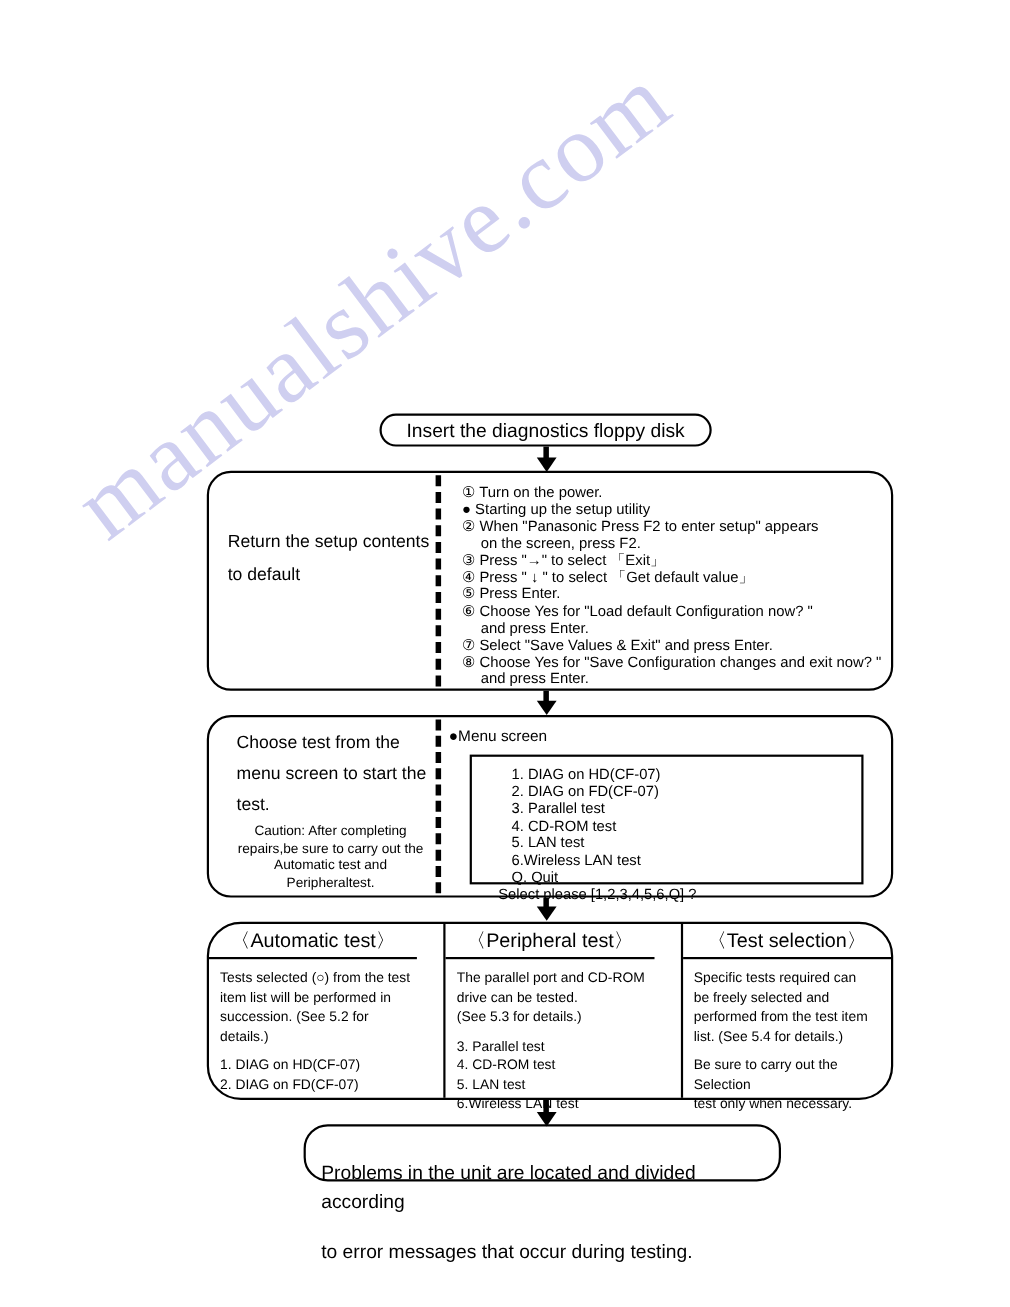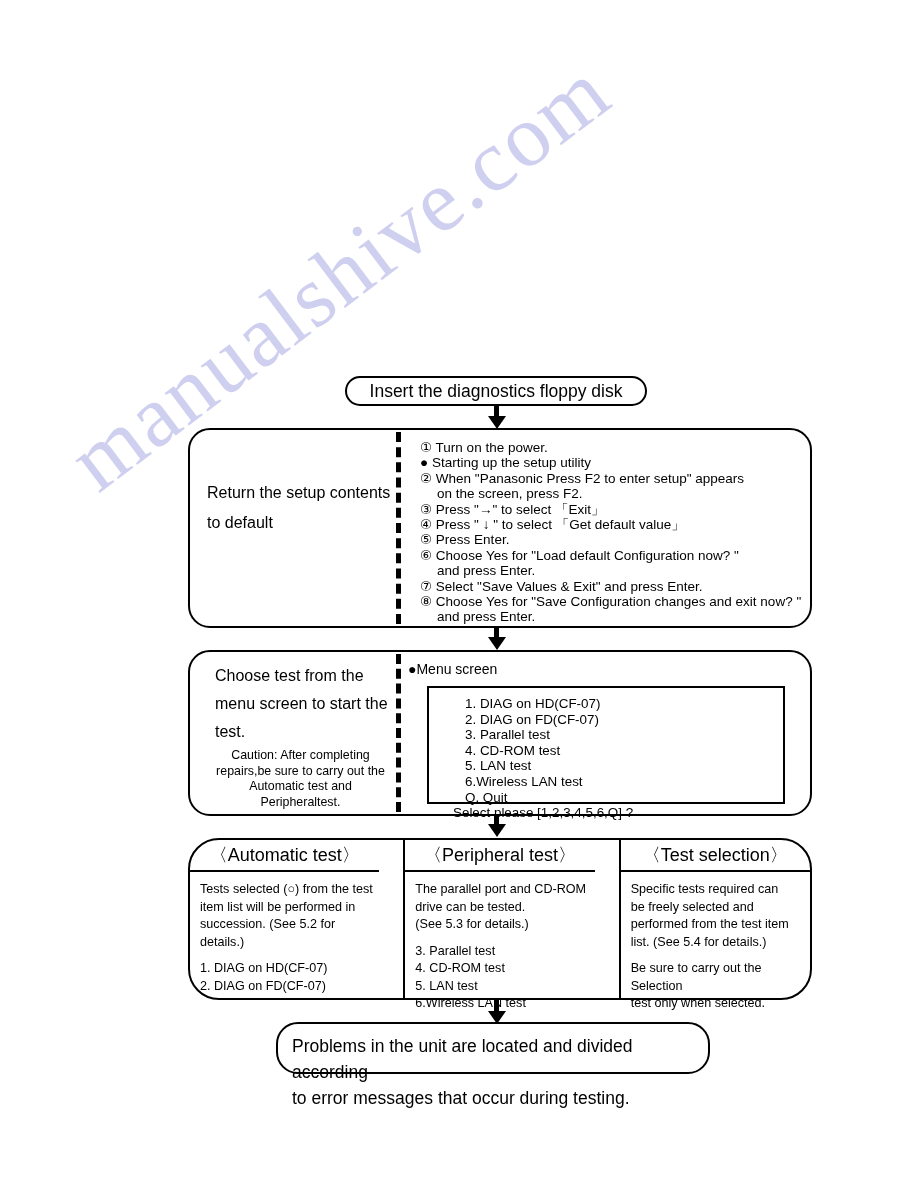--- a/index.html
+++ b/index.html
@@ -148,21 +148,21 @@
 
   #final-box {
     position: absolute;
     border: 2px solid #000;
     border-radius: 22px;
     box-sizing: border-box;
     font-size: 17.5px;
     line-height: 26px;
     padding: 9px 0 0 14px;
   }
-  #final-box .row { display: block; }
+  #final-box .row { display: block; margin-top: 20px; }
 </style>
 </head>
 <body>
 
 <div id="watermark" style="color: rgb(207, 207, 240);">manualshive.com</div>
 
 <div id="sheet">
 
   <div class="stadium" style="left:345px; top:376px; width:302px; height:30px;">
     <span style="font-size:17.5px;">Insert the diagnostics floppy disk</span>
@@ -259,21 +259,21 @@
 
     <div class="tcol">
       <div class="thead">〈Test selection〉</div>
       <div class="tbody">
         <span class="row">Specific tests required can</span>
         <span class="row">be freely selected and</span>
         <span class="row">performed from the test item</span>
         <span class="row">list. (See 5.4 for details.)</span>
         <div class="gap"></div>
         <span class="row">Be sure to carry out the Selection</span>
-        <span class="row">test only when selected.</span>
+        <span class="row">test only when necessary.</span>
       </div>
     </div>
   </div>
 
   <div class="arrow-stem" style="left:494px; top:1000px; height:14px;"></div>
   <div class="arrow" style="left:488px; top:1011px;"></div>
 
   <div id="final-box" style="left:276px; top:1022px; width:434px; height:52px;">
     <span class="row">Problems in the unit are located and divided according</span>
     <span class="row">to error messages that occur during testing.</span>

